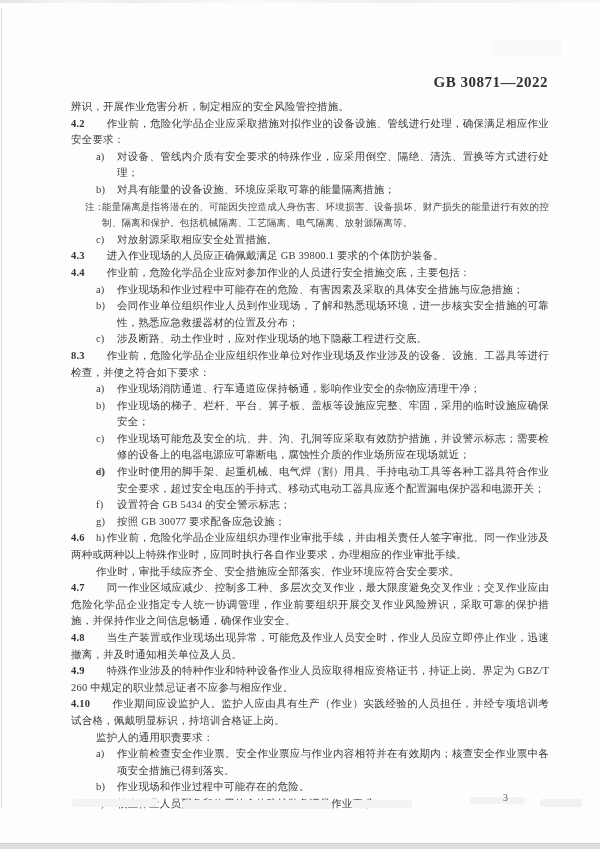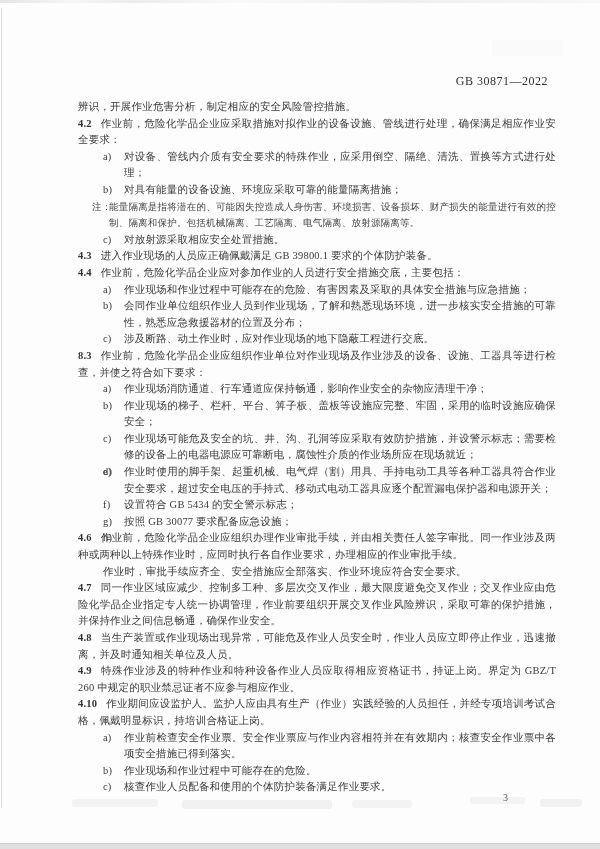--- a/index.html
+++ b/index.html
@@ -17,31 +17,31 @@
   .s1{left:72px;top:799px;width:86px;height:8px;}
   .s2{left:182px;top:800px;width:150px;height:9px;background:#f1f1f1;}
   .s3{left:352px;top:800px;width:60px;height:8px;}
   .s4{left:470px;top:797px;width:55px;height:7px;}
   .s5{left:540px;top:799px;width:42px;height:8px;background:#f1f1f1;}
   .s6{left:492px;top:40px;width:70px;height:16px;background:#fafafa;}
   .s7{left:300px;top:845px;width:45px;height:4px;background:#ececec;}
 
   .doc-header{
     position:absolute;left:70px;top:74px;width:478px;
-    text-align:right;font-weight:normal;font-size:12px;color:#303030;
+    text-align:right;font-weight:bold;font-size:15px;color:#303030;
     letter-spacing:0.5px;
   }
   .doc-content{
-    position:absolute;left:78px;top:99px;width:478px;
+    position:absolute;left:71px;top:99px;width:478px;
     font-size:10.5px;line-height:16.6px;
     text-align:justify;text-align-last:left;
     letter-spacing:0.2px;
   }
   .block{margin:0;}
-  .block .num{font-weight:bold;margin-right:9px;color:#333;}
+  .block .num{font-weight:bold;margin-right:22px;color:#333;}
   .block.item{position:relative;padding-left:46px;}
   .block.item .label{position:absolute;left:25px;}
   .block.note{position:relative;padding-left:31px;font-size:9.5px;color:#454545;}
   .block.note .label{position:absolute;left:14px;}
   .block.para{text-indent:25px;}
   .page-number{
     position:absolute;left:503px;top:792px;
     font-size:10px;color:#5a5a5a;
   }
 </style>
@@ -74,20 +74,21 @@
     <div class="block item"><span class="label">e)</span><span class="txt">作业时使用的脚手架、起重机械、电气焊（割）用具、手持电动工具等各种工器具符合作业安全要求，超过安全电压的手持式、移动式电动工器具应逐个配置漏电保护器和电源开关；</span></div>
     <div class="block item"><span class="label">f)</span><span class="txt">设置符合 GB 5434 的安全警示标志；</span></div>
     <div class="block item"><span class="label">g)</span><span class="txt">按照 GB 30077 要求配备应急设施；</span></div>
     <div class="block item"><span class="label">h)</span></div>
     <div class="block clause"><span class="num">4.6</span><span class="txt">作业前，危险化学品企业应组织办理作业审批手续，并由相关责任人签字审批。同一作业涉及两种或两种以上特殊作业时，应同时执行各自作业要求，办理相应的作业审批手续。</span></div>
     <div class="block para"><span class="txt">作业时，审批手续应齐全、安全措施应全部落实、作业环境应符合安全要求。</span></div>
     <div class="block clause"><span class="num">4.7</span><span class="txt">同一作业区域应减少、控制多工种、多层次交叉作业，最大限度避免交叉作业；交叉作业应由危险化学品企业指定专人统一协调管理，作业前要组织开展交叉作业风险辨识，采取可靠的保护措施，并保持作业之间信息畅通，确保作业安全。</span></div>
     <div class="block clause"><span class="num">4.8</span><span class="txt">当生产装置或作业现场出现异常，可能危及作业人员安全时，作业人员应立即停止作业，迅速撤离，并及时通知相关单位及人员。</span></div>
     <div class="block clause"><span class="num">4.9</span><span class="txt">特殊作业涉及的特种作业和特种设备作业人员应取得相应资格证书，持证上岗。界定为 GBZ/T 260 中规定的职业禁忌证者不应参与相应作业。</span></div>
     <div class="block clause"><span class="num">4.10</span><span class="txt">作业期间应设监护人。监护人应由具有生产（作业）实践经验的人员担任，并经专项培训考试合格，佩戴明显标识，持培训合格证上岗。</span></div>
+    <div class="block para"><span class="txt">监护人的通用职责要求：</span></div>
     <div class="block item"><span class="label">a)</span><span class="txt">作业前检查安全作业票。安全作业票应与作业内容相符并在有效期内；核查安全作业票中各项安全措施已得到落实。</span></div>
     <div class="block item"><span class="label">b)</span><span class="txt">作业现场和作业过程中可能存在的危险。</span></div>
     <div class="block item"><span class="label">c)</span><span class="txt">核查作业人员配备和使用的个体防护装备满足作业要求。</span></div>
   </div>
 
 <div class="smudge s1"></div>
 <div class="smudge s2"></div>
 <div class="smudge s3"></div>
 <div class="smudge s4"></div>
 <div class="smudge s5"></div>

